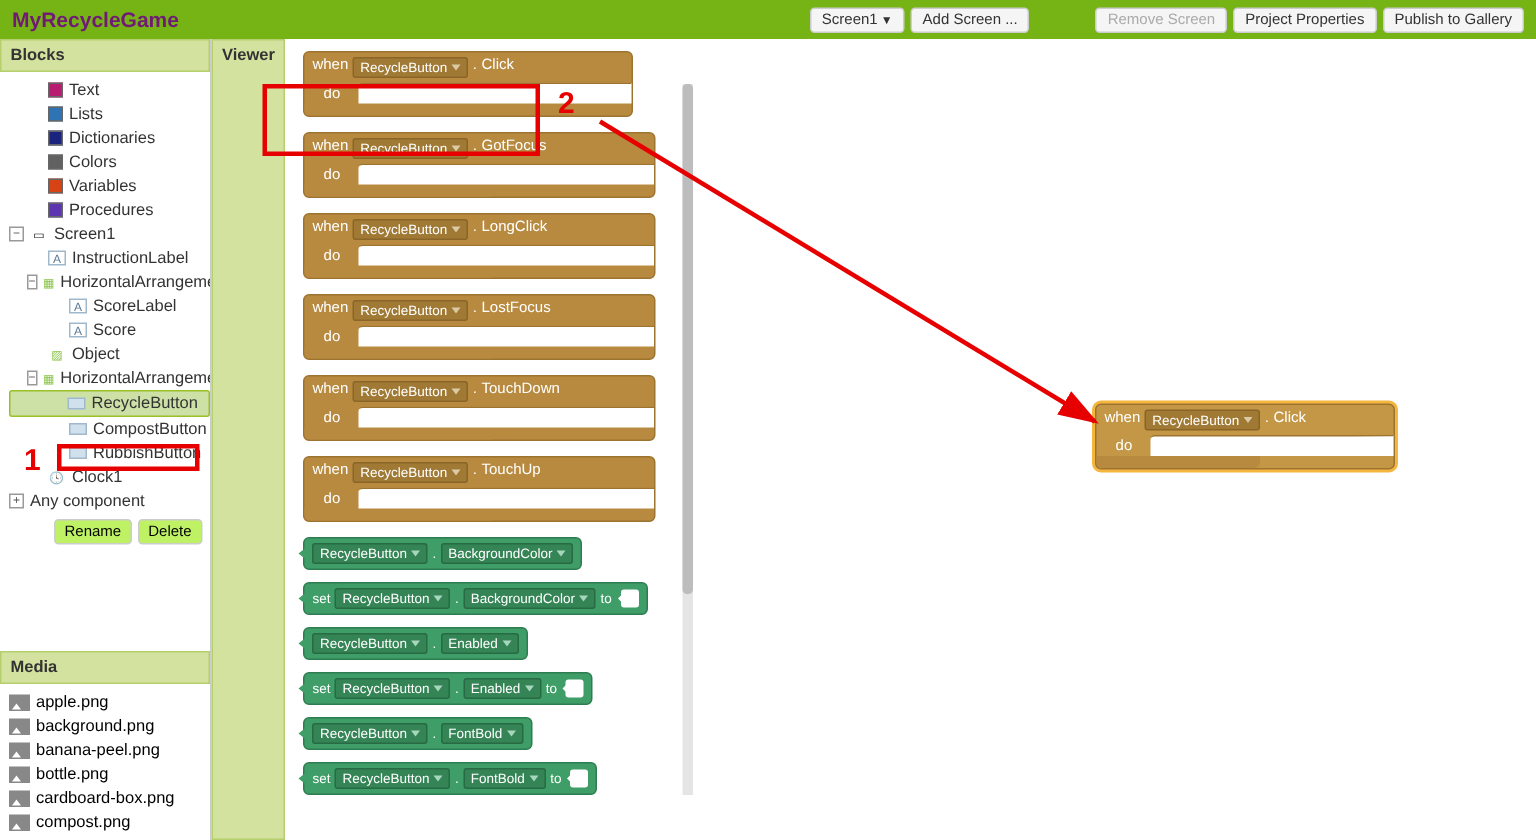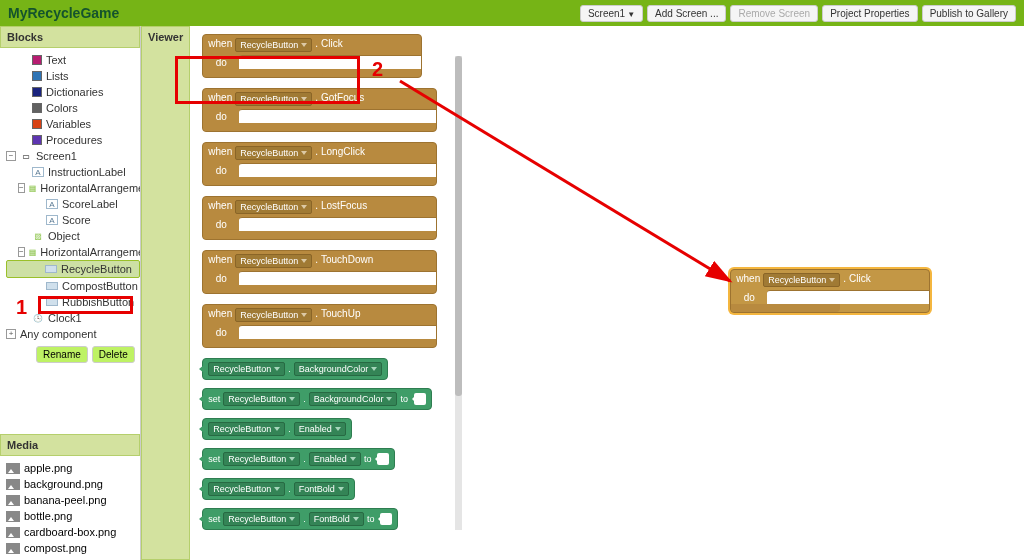--- a/index.html
+++ b/index.html
@@ -1,24 +1,24 @@
 <!DOCTYPE html>
 <html><head>
 <meta charset="utf-8">
 <style>
 * { box-sizing: border-box; margin: 0; padding: 0; font-family: Arial, sans-serif; }
 body { background: #fff; width: 1024px; height: 560px; overflow: hidden; position: relative; }
 
 
 .topbar { background: #76b416; height: 26px; display: flex; align-items: center; padding: 0 8px; }
-.app-title { color: #14532d; font-size: 14px; font-weight: bold; flex: 0 0 auto; }
+.app-title { color: #701a75; font-size: 14px; font-weight: bold; flex: 0 0 auto; }
 .topbar-spacer { flex: 1; }
 .top-btns { display: flex; gap: 4px; }
 .top-btn { background: #f5f5f5; border: 1px solid #ccc; border-radius: 3px; padding: 2px 7px; font-size: 10px; cursor: pointer; color: #333; }
-.top-btn.disabled { color: #aaa; }
+.top-btn.disabled { color: #aaa; margin-left: 40px; }
 .top-btn .caret { font-size: 8px; margin-left: 2px; }
 
 
 .main { display: flex; height: calc(560px - 26px); }
 .left-panel { width: 141px; display: flex; flex-direction: column; border-right: 1px solid #ccc; }
 .panel-header { background: #d3e29f; border: 1px solid #b5cf6c; padding: 4px 6px; font-size: 11px; font-weight: bold; color: #333; }
 
 .blocks-tree { padding: 4px 0 4px 6px; font-size: 11px; overflow-y: auto; flex: 1; }
 .tree-item { display: flex; align-items: center; padding: 2px 0; cursor: pointer; gap: 4px; }
 .tree-item.indent1 { padding-left: 12px; }

